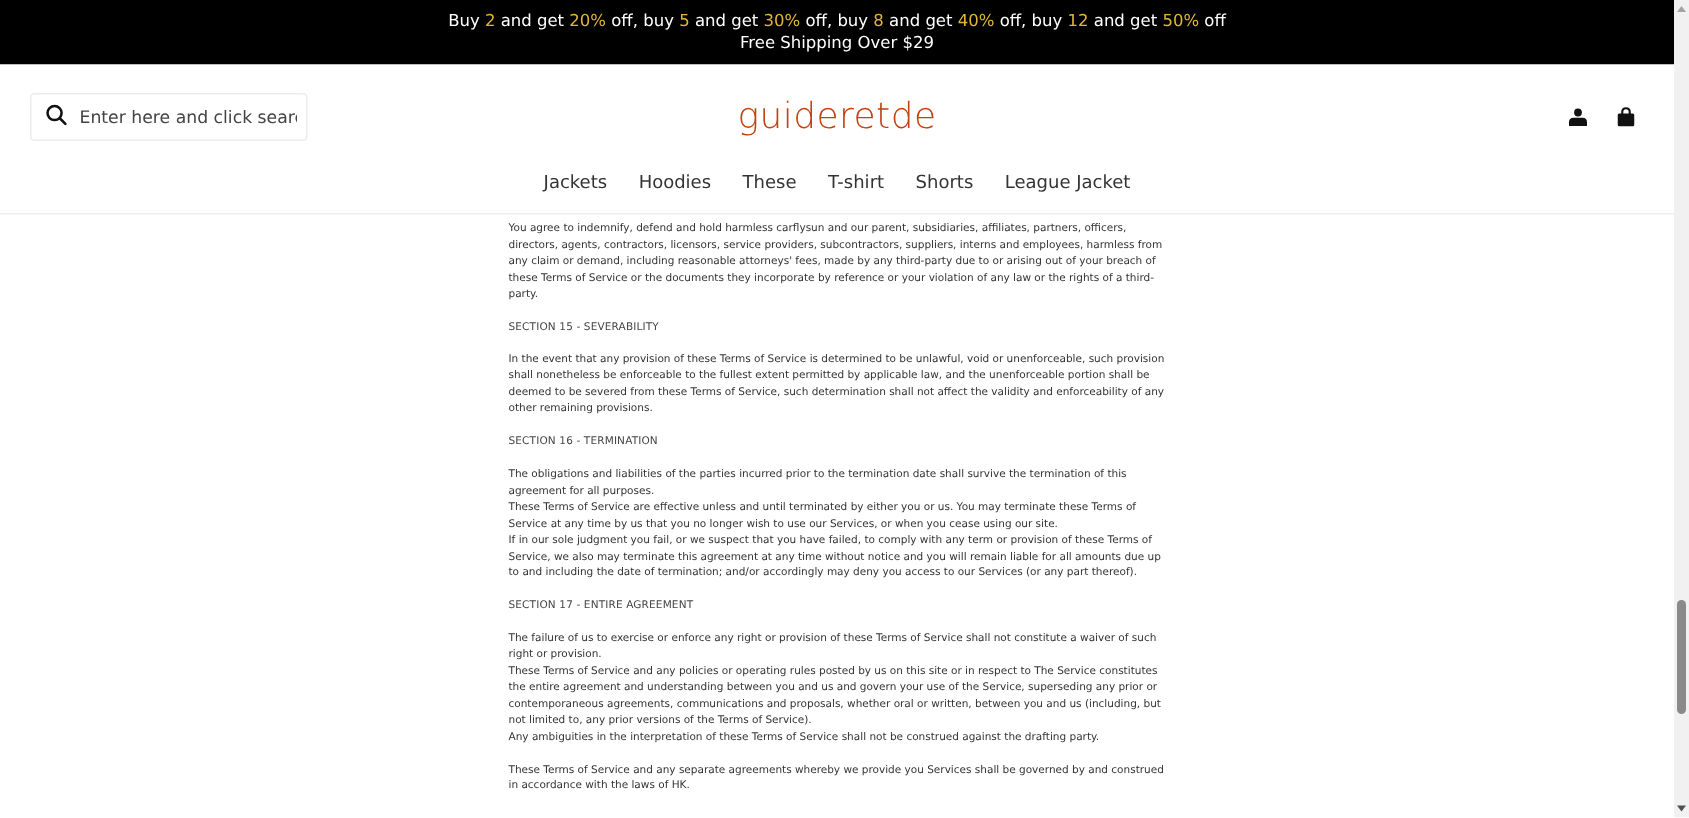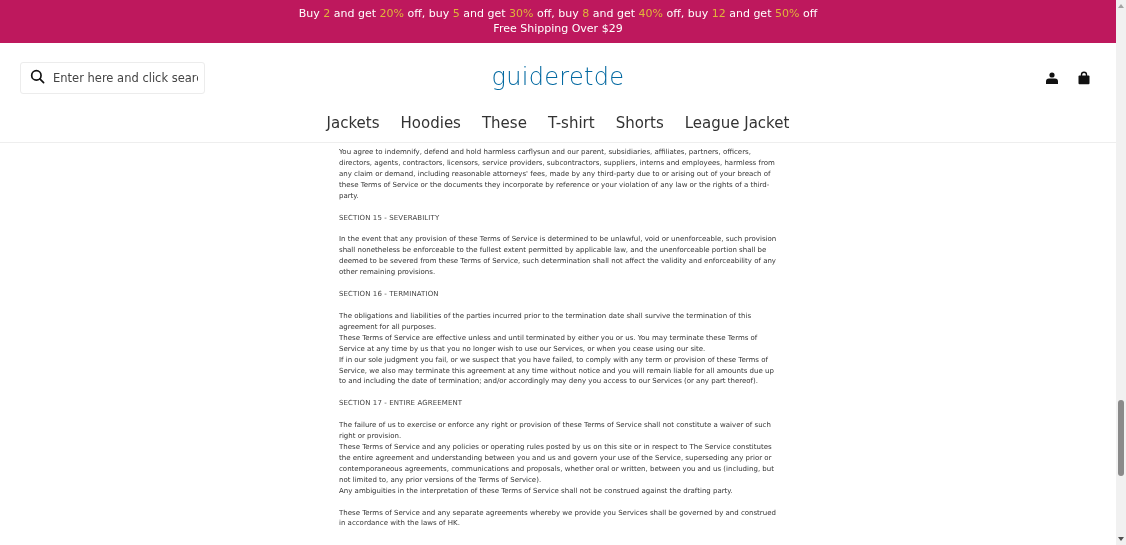--- a/index.html
+++ b/index.html
@@ -1,32 +1,32 @@
 <!DOCTYPE html>
 <html><head>
 <meta charset="utf-8">
 <style>
   * { box-sizing: border-box; margin: 0; padding: 0; }
   html, body { width: 1126px; height: 545px; overflow: hidden; background: #fff; }
   body { font-family: "DejaVu Sans", sans-serif; color: #222; position: relative; }
   .page { position: absolute; left: 0; top: 0; width: 1116px; height: 545px; overflow: hidden; }
 
-  .announce { height: 43px; background: #be185d; color: #fff; text-align: center; font-size: 11px; line-height: 14.5px; padding-top: 7px; }
+  .announce { height: 43px; background: #000000; color: #fff; text-align: center; font-size: 11px; line-height: 14.5px; padding-top: 7px; }
   .announce .hl { color: #e0b53a; }
 
   .header { position: relative; height: 100px; background: #fff; border-bottom: 1px solid #eee; }
   .search { position: absolute; left: 20px; top: 19px; width: 185px; height: 32px; border: 1px solid #ececec; border-radius: 3px; display: flex; align-items: center; padding-left: 9px; }
   .search svg { width: 15px; height: 15px; flex: none; }
   .search input { border: none; outline: none; font-family: "DejaVu Sans", sans-serif; font-size: 11.5px; color: #444; margin-left: 8px; width: 145px; background: transparent; }
   .search input::placeholder { color: #444; }
-  .logo { position: absolute; left: 0; right: 0; top: 20px; text-align: center; font-size: 24px; color: #0369a1; letter-spacing: 0.3px; font-weight: 300; }
+  .logo { position: absolute; left: 0; right: 0; top: 20px; text-align: center; font-size: 24px; color: #c2410c; letter-spacing: 0.3px; font-weight: 300; }
   .icons { position: absolute; right: 25px; top: 27px; display: flex; gap: 18px; }
   .icons span { display: inline-block; width: 14px; height: 14px; }
   .nav { position: absolute; left: 0; right: 0; top: 71px; display: flex; justify-content: center; gap: 0; }
-  .nav a { font-size: 15px; color: #333; text-decoration: none; padding: 0 10.5px; }
+  .nav a { font-size: 12px; color: #333; text-decoration: none; padding: 0 10.5px; }
 
   .content { position: absolute; left: 339px; top: 147px; width: 440px; font-size: 7px; line-height: 10.9px; color: #333; }
   .content p { margin-bottom: 11px; }
   .content .sec { color: #444; letter-spacing: 0.1px; }
 
   .scrollbar { position: absolute; left: 1116px; top: 0; width: 10px; height: 545px; background: #f1f1f1; }
   .scrollbar .up, .scrollbar .down { position: absolute; left: 2px; width: 0; height: 0; border-left: 3px solid transparent; border-right: 3px solid transparent; }
   .scrollbar .up { top: 4px; border-bottom: 4px solid #a3a3a3; }
   .scrollbar .down { bottom: 4px; border-top: 4px solid #505050; }
   .scrollbar .thumb { position: absolute; left: 2px; top: 400px; width: 6px; height: 76px; background: #8a8a8a; border-radius: 3px; }

